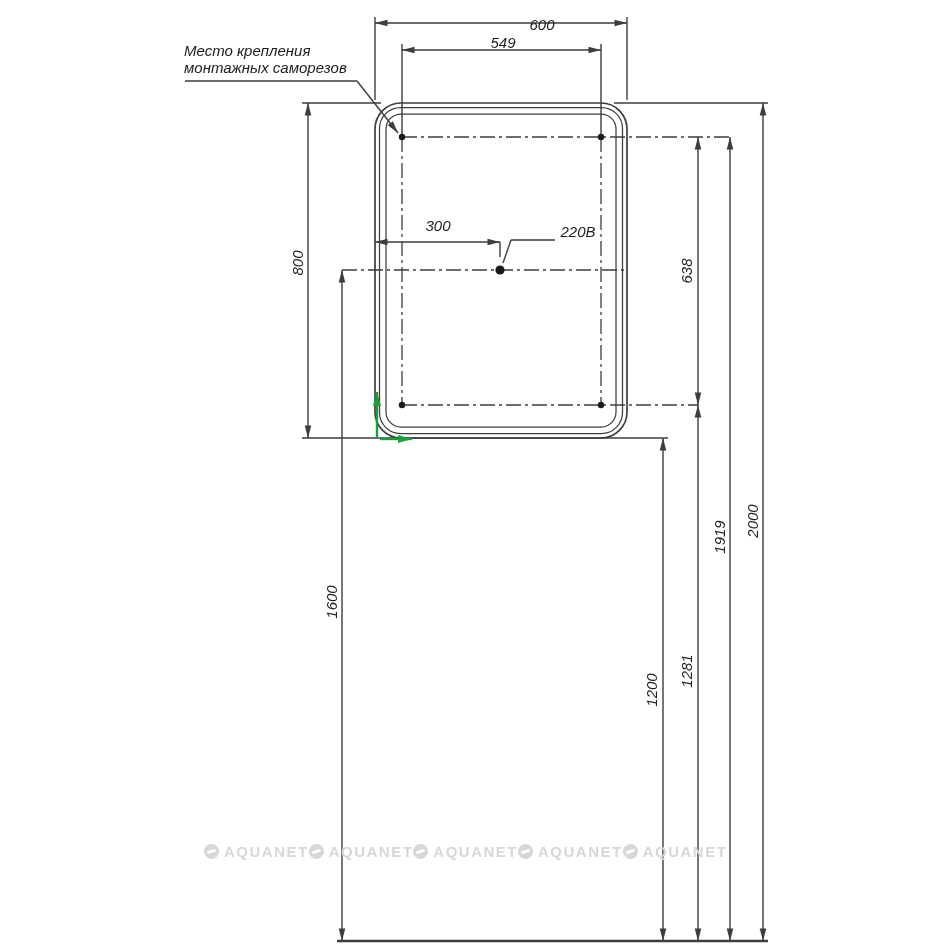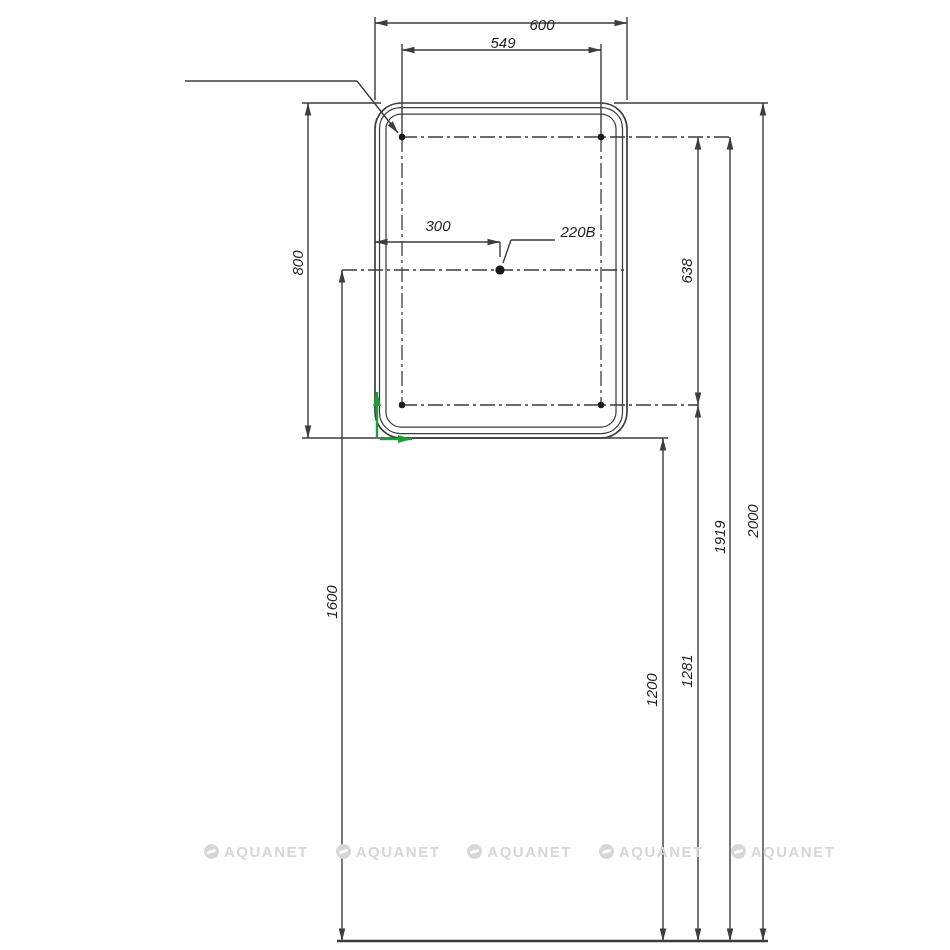--- a/index.html
+++ b/index.html
@@ -18,21 +18,21 @@
   .garrfill{ fill:var(--green); stroke:none; }
   .dim {
     position:absolute; transform:translate(-50%,-50%);
     font-style:italic; font-size:15px; color:#1f1f1f; white-space:nowrap;
   }
   .rot { transform:translate(-50%,-50%) rotate(-90deg); }
   .callout {
     position:absolute; left:184px; top:42px;
     font-style:italic; font-size:15px; line-height:17px; color:#1d1d1d; white-space:nowrap;
   }
-  .wmrow { position:absolute; left:204px; top:843px; display:flex; gap:27px; }
+  .wmrow { position:absolute; left:204px; top:843px; display:flex; }
   .wm { display:flex; align-items:center; gap:5px; color:var(--watermark);
         font-size:15px; font-weight:bold; letter-spacing:1.5px; }
   .wm-logo { position:relative; width:15px; height:15px; border-radius:50%;
              background:var(--watermark); flex:0 0 auto; }
   .wm-logo::after { content:""; position:absolute; left:3px; top:6px; width:9px; height:3px;
              background:#fff; border-radius:2px; transform:rotate(-18deg); }
 </style>
 </head>
 <body>
 
@@ -104,20 +104,24 @@
 
     <circle cx="500" cy="270" r="4.6" class="dotf"></circle>
 
     <g>
       <path d="M377 437 V392" class="grn" marker-end="url(#garr)"></path>
       <path d="M380 439 H412" class="grn" marker-end="url(#garr)"></path>
     </g>
   </svg>
 
   
+  <div class="callout">
+    <div>Место крепления</div>
+    <div>монтажных саморезов</div>
+  </div>
 
   
   <div class="dim" style="left:501px; top:24px;margin-left:41px;">600</div>
   <div class="dim" style="left:503px; top:42px;">549</div>
   <div class="dim" style="left:438px; top:225px;">300</div>
   <div class="dim" style="left:534px; top:231px;margin-left:44px;">220В</div>
   <div class="dim rot" style="left:297px; top:263px;">800</div>
   <div class="dim rot" style="left:686px; top:271px;">638</div>
   <div class="dim rot" style="left:331px; top:602px;">1600</div>
   <div class="dim rot" style="left:651px; top:690px;">1200</div>

